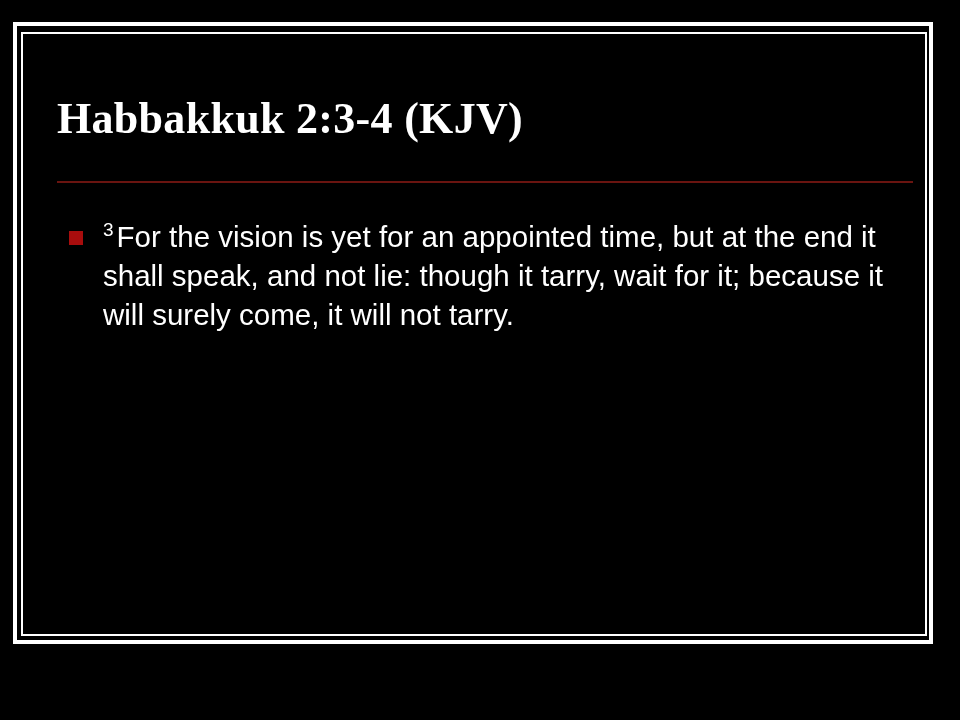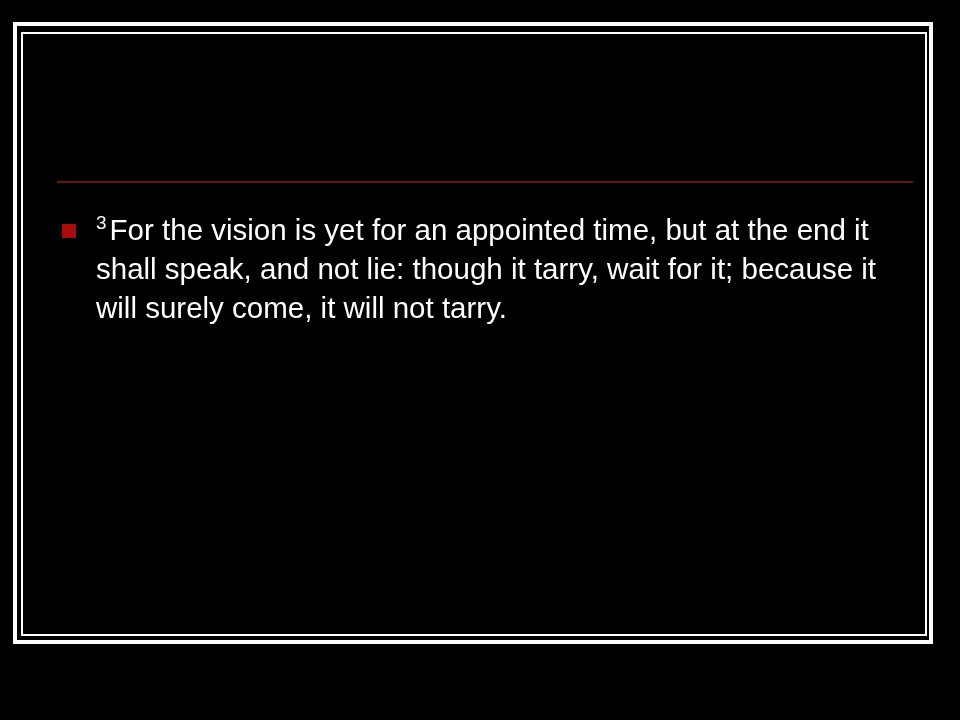--- a/index.html
+++ b/index.html
@@ -71,21 +71,21 @@
 
   
   .body-block {
     position: absolute;
     left: 40px;
     top: 202px;
     width: 880px;
   }
   ul.bullets {
     list-style: none;
-    margin: 8px;
+    margin: 15px;
     padding: 0;
   }
   ul.bullets > li {
     position: relative;
     padding-left: 48px;
     margin-bottom: 18px;
     color: #ffffff;
     font-family: "Liberation Sans", sans-serif;
     font-size: 29.5px;
     line-height: 39px;
@@ -113,20 +113,23 @@
   }
 </style>
 </head>
 <body>
 
 <div id="slide">
 
   <div class="frame-outer"></div>
   <div class="frame-inner"></div>
 
+  <div class="title-block">
+    <h1 class="slide-title">Habbakkuk 2:3-4 (KJV)</h1>
+  </div>
   <div class="title-rule"></div>
 
   <div class="body-block">
     <ul class="bullets">
 
       <li>
         <span class="bullet-marker"></span>
         <span class="verse-num">3</span><span class="verse-text">For the vision is yet for an appointed time, but at the end it shall speak, and not lie: though it tarry, wait for it; because it will surely come, it will not tarry.</span>
       </li>
 

